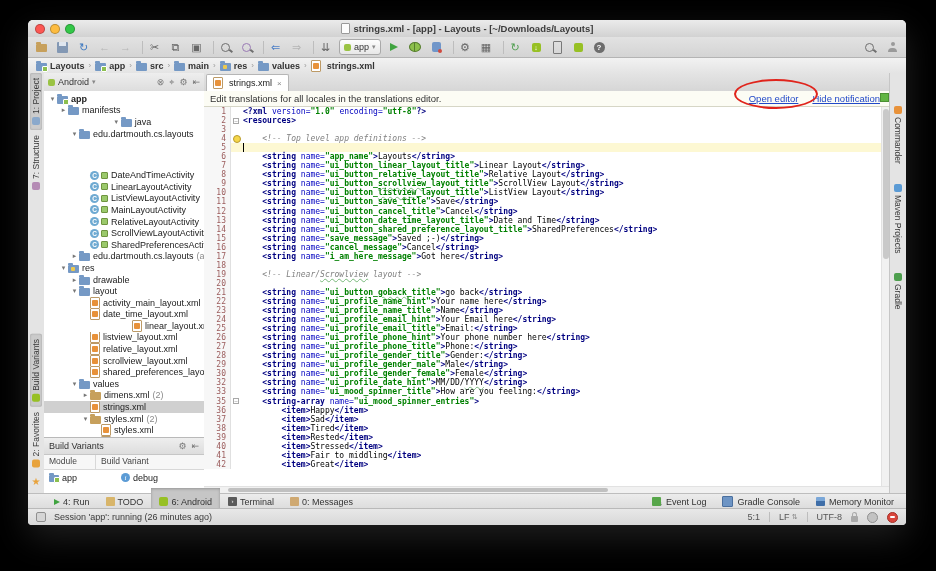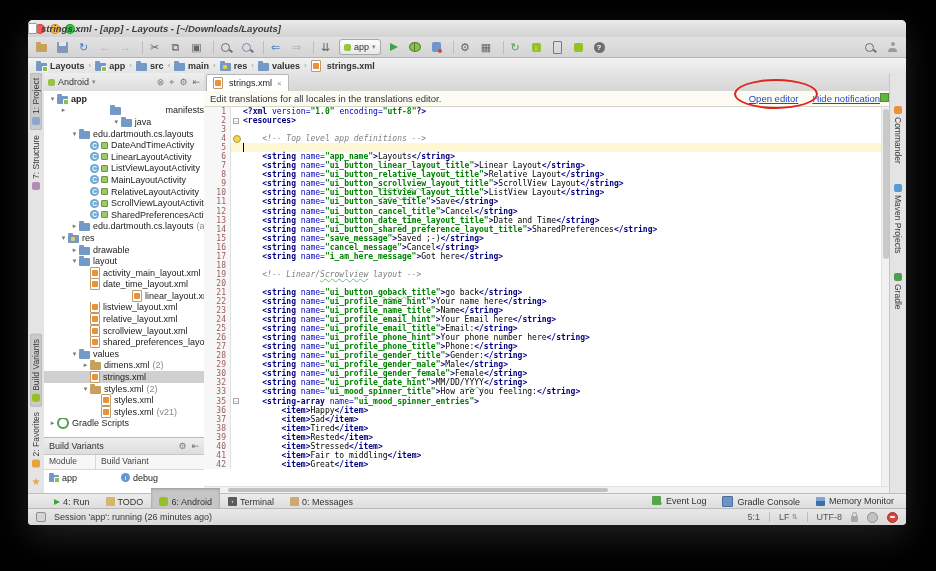--- a/index.html
+++ b/index.html
@@ -6,21 +6,21 @@
   .stage{position:relative;width:936px;height:571px;background:#000;overflow:hidden;
          font-family:"Liberation Sans",sans-serif;-webkit-font-smoothing:antialiased;}
   .win{position:absolute;left:28px;top:20px;width:878px;height:505px;background:#ececec;
        border-radius:5px 5px 4px 4px;overflow:hidden;box-shadow:0 12px 34px rgba(40,40,40,.8);}
   
   .titlebar{position:absolute;left:0;top:0;right:0;height:17px;
             background:linear-gradient(#ebebeb,#d2d2d2);border-bottom:1px solid #a8a8a8;
             display:flex;align-items:center;}
   .lights{display:flex;gap:5px;margin-left:7px;}
   .light{width:8px;height:8px;border-radius:50%;border:.5px solid rgba(0,0,0,.25);}
-  .title-center{position:absolute;left:0;right:0;display:flex;align-items:center;gap:4px;font-style:italic;}
+  .title-center{position:absolute;left:0;right:0;display:flex;justify-content:center;align-items:center;gap:4px;}
   .doc-ico{width:7px;height:9px;background:#fdfdfd;border:1px solid #9a9a9a;border-radius:1px;}
   .title-text{font-size:9.5px;color:#3c3c3c;font-weight:bold;}
   
   .toolbar{position:absolute;left:0;top:17px;right:0;height:21px;background:linear-gradient(#e2e2e2,#d4d4d4);
            border-bottom:1px solid #b4b4b4;display:flex;align-items:center;padding:0 6px;box-sizing:border-box;}
   .tb-group{display:flex;align-items:center;gap:6px;margin-right:5px;}
   .tb-sep{width:1px;height:13px;background:#bdbdbd;margin:0 4px;}
   .tico{width:15px;height:15px;display:inline-flex;align-items:center;justify-content:center;
         font-size:11px;color:#666;flex:none;}
   .fico{width:11px;height:8px;background:#7599c5;border-radius:1px;position:relative;flex:none;margin-top:2px;}
@@ -129,21 +129,21 @@
   .hscroll{position:absolute;left:0;right:0;bottom:0;height:6px;background:#f1f1f1;border-top:1px solid #e2e2e2;}
   .hthumb{position:absolute;left:24px;top:1px;height:4px;width:380px;background:#c0c0c0;border-radius:2px;}
   
   .ellipse{position:absolute;left:706px;top:59px;width:80px;height:26px;border:2.5px solid #e0241c;
            border-radius:50%;pointer-events:none;z-index:50;}
   
   .btabs{position:absolute;left:0;right:0;top:473px;height:15px;background:linear-gradient(#ececec,#dcdcdc);
          border-top:1px solid #bdbdbd;display:flex;align-items:center;padding-left:18px;font-size:9px;color:#333;}
   .btab{display:flex;align-items:center;gap:3px;height:28px;padding:0 8px;cursor:default;}
   .btab.active{background:#c6c6c6;box-shadow:inset 0 1px 3px rgba(0,0,0,.25);}
-  .bwidgets{margin-left:auto;display:flex;align-items:flex-start;gap:16px;padding-right:12px;padding-left:20px;}
+  .bwidgets{margin-left:auto;display:flex;align-items:center;gap:16px;padding-right:12px;padding-left:20px;}
   .bwidget{display:flex;align-items:center;gap:4px;}
   .wico{width:9px;height:9px;border-radius:1px;flex:none;position:relative;}
   .sub4{font-size:6px;color:#333;margin-left:-2px;margin-top:4px;}
   
   .status{position:absolute;left:0;right:0;top:488px;height:17px;background:linear-gradient(#e8e8e8,#d8d8d8);
           border-top:1px solid #b9b9b9;display:flex;align-items:center;font-size:9px;color:#3a3a3a;padding:0 8px;box-sizing:border-box;}
   .toggle-ico{width:8px;height:8px;border:1.5px solid #8f8f8f;border-radius:2px;background:#d5d5d5;margin-right:8px;}
   .st-right{margin-left:auto;display:flex;align-items:center;gap:9px;color:#555;}
   .st-sep{width:1px;height:10px;background:#bdbdbd;}
   .lock{width:7px;height:6px;background:#a9a9a9;border-radius:1px;position:relative;margin-top:3px;}
@@ -323,36 +323,36 @@
             <span>⚙</span>
             <span>⇤</span>
           </span>
         </div>
         <div class="tree" id="tree">
             <div class="trow" style="padding-left: 4px;">
               <span class="arr">▾</span>
               <span class="fico mod ti"></span>
               <span style="font-weight: bold;">app</span>
             </div>
-            <div class="trow" style="padding-left: 15px; justify-content: space-between;">
+            <div class="trow" style="padding-left: 15px;">
               <span class="arr">▸</span>
               <span class="fico ti"></span>
               <span>manifests</span>
             </div>
             <div class="trow" style="padding-left: 15px; justify-content: center;">
               <span class="arr">▾</span>
               <span class="fico ti"></span>
               <span>java</span>
             </div>
             <div class="trow" style="padding-left: 26px;">
               <span class="arr">▾</span>
               <span class="fico ti"></span>
               <span>edu.dartmouth.cs.layouts</span>
             </div>
-            <div class="trow" style="padding-left: 37px;">
+            <div class="trow" style="padding-left: 37px; margin-top: 30px;">
               <span class="arr"></span>
               <span class="cico">C</span>
               <span class="keyico"></span>
               <span>DateAndTimeActivity</span>
             </div>
             <div class="trow" style="padding-left: 37px;">
               <span class="arr"></span>
               <span class="cico">C</span>
               <span class="keyico"></span>
               <span>LinearLayoutActivity</span>

